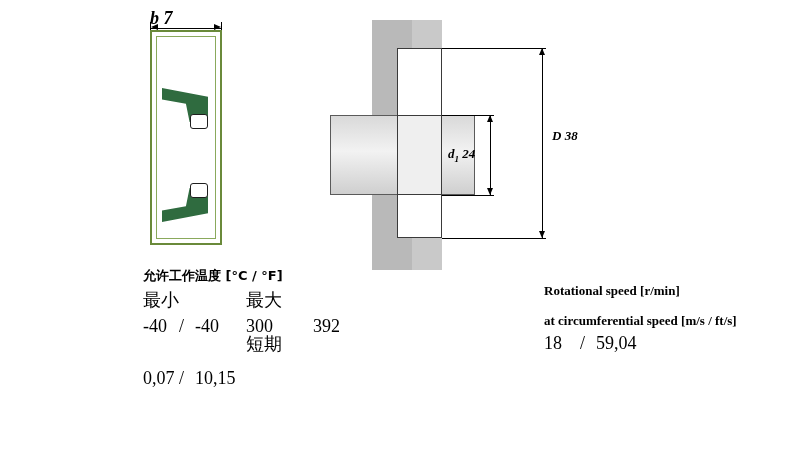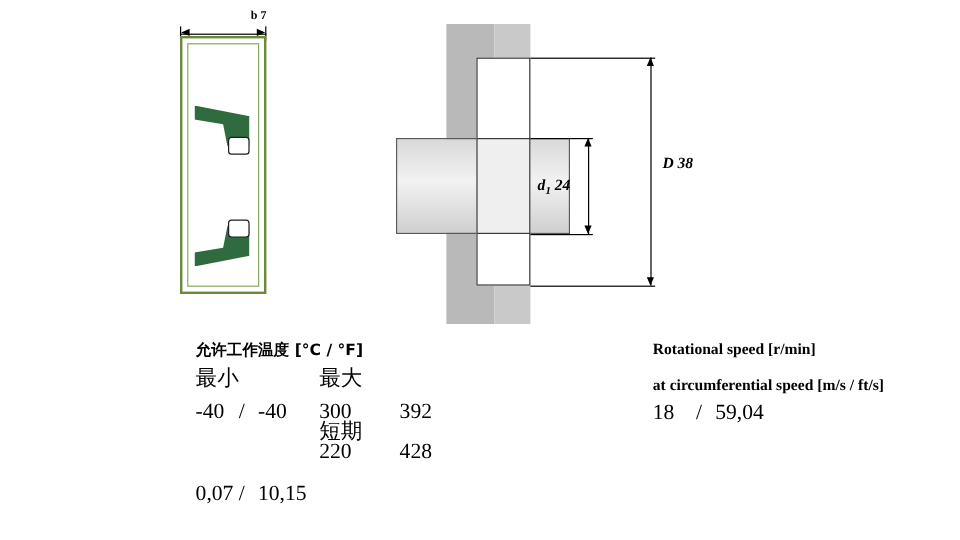--- a/index.html
+++ b/index.html
@@ -38,22 +38,22 @@
   .spring{
     position:absolute;width:16px;height:13px;
     border:1.2px solid #1e1e1e;border-radius:3px;background:#ffffff;
   }
   .spring-top{left:40px;top:84px;}
   .spring-bot{left:40px;top:153px;}
 
   
   .b-dim{position:absolute;left:150px;top:8px;width:72px;height:24px;}
   .b-label{
-    position:absolute;left:0;top:0;width:72px;text-align:right;
-    font-size:10px;font-weight:bold;
+    position:absolute;left:0;top:0;width:72px;text-align:left;
+    font-size:18px;font-weight:bold;font-style:italic;
   }
   .b-line{position:absolute;left:0;top:20px;width:72px;height:0;border-top:1px solid #000;}
   .b-tick{position:absolute;top:14px;width:0;height:12px;border-left:1px solid #000;}
   .b-tick.l{left:0;}
   .b-tick.r{left:71px;}
   .b-arrow{position:absolute;top:16px;width:0;height:0;border-top:3px solid transparent;border-bottom:3px solid transparent;}
   .b-arrow.l{left:1px;border-right:7px solid #000;}
   .b-arrow.r{left:64px;border-left:7px solid #000;}
 
   
@@ -88,21 +88,21 @@
   .vline{width:1px;}
   .hline{height:1px;}
   .arrow-up,.arrow-dn{position:absolute;width:0;height:0;border-left:3.5px solid transparent;border-right:3.5px solid transparent;}
   .arrow-up{border-bottom:7px solid #000;}
   .arrow-dn{border-top:7px solid #000;}
 
   .dim-label{position:absolute;font-size:13px;font-weight:bold;font-style:italic;white-space:nowrap;}
   .sub{font-size:9px;vertical-align:sub;font-style:italic;}
 
   
-  .txt-left{position:absolute;left:143px;top:283px;width:330px;margin-left:20px;}
+  .txt-left{position:absolute;left:143px;top:267px;width:330px;}
   .txt-right{position:absolute;left:544px;top:283px;width:270px;}
   .hdr{font-weight:bold;font-size:13px;margin:0 0 6px 0;}
   .row{font-size:18px;line-height:17px;}
   .cols{position:relative;height:17px;}
   .c1{position:absolute;left:0;}
   .c2{position:absolute;left:36px;}
   .c3{position:absolute;left:103px;}
   .c4{position:absolute;left:170px;}
   .gap{height:10px;}
   .cn{font-family:"DejaVu Sans", sans-serif;}
@@ -162,24 +162,20 @@
     <div class="row cols">
       <span class="c1">-40</span>
       <span class="c2">/</span>
       <span style="position:absolute;left:52px;">-40</span>
       <span class="c3">300</span>
       <span class="c4">392</span>
     </div>
     <div class="row cols">
       <span class="c3 cn">短期</span>
     </div>
-    <div class="row cols">
-      <span class="c3">220</span>
-      <span class="c4">428</span>
-    </div>
 
     <div style="height:18px;"></div>
     <div class="row cols">
       <span class="c1">0,07</span>
       <span class="c2">/</span>
       <span style="position:absolute;left:52px;">10,15</span>
     </div>
 
   </div>
 

